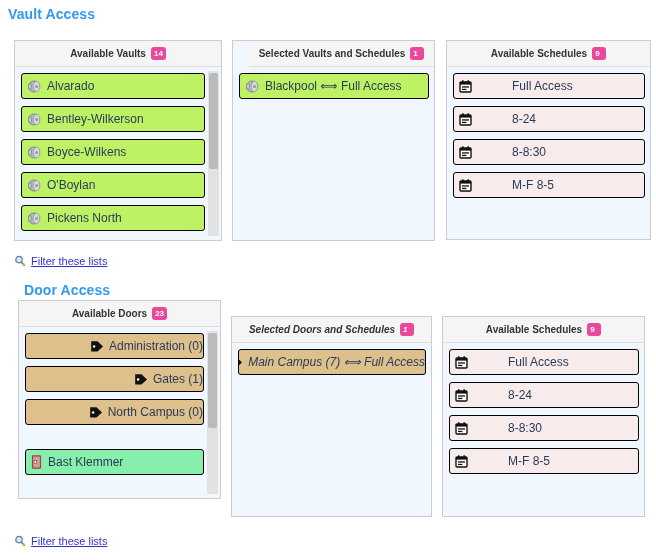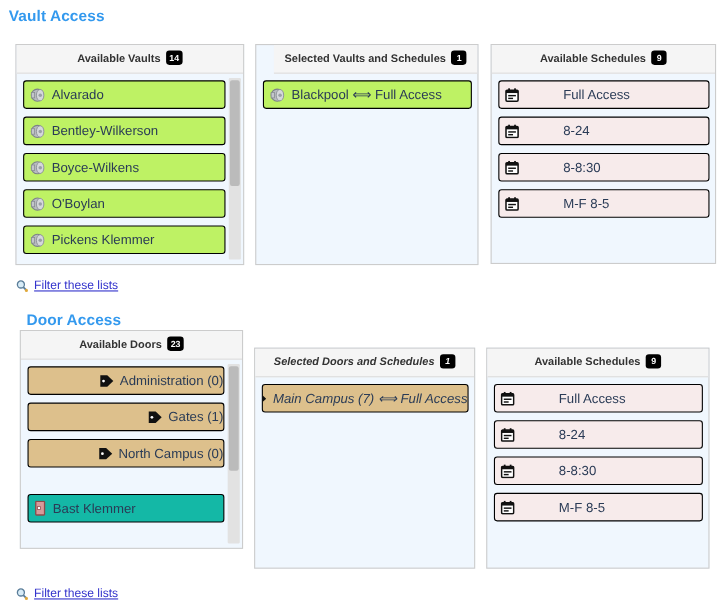--- a/index.html
+++ b/index.html
@@ -43,33 +43,33 @@
     line-height: 26px;
     text-align: center;
     font-weight: bold;
     font-size: 10px;
     color: #333333;
     white-space: nowrap;
     box-sizing: border-box;
   }
   .badge {
     display: inline-block;
-    background: #000000;
+    background: #ec4899;
     color: #ffffff;
     font-size: 8px;
     font-weight: bold;
     line-height: 11px;
     padding: 1px 3px 1px 3px;
     border-radius: 3px;
     vertical-align: middle;
     position: relative;
     top: -1px;
     margin-left: 5px;
     min-width: 8px;
-    text-align: center;
+    text-align: left;
     font-family: "Liberation Sans", sans-serif;
   }
 
   .list-body {
     position: absolute;
     left: 0;
     right: 0;
     top: 26px;
     bottom: 0;
     padding: 6px 5px 0 6px;
@@ -91,21 +91,21 @@
     white-space: nowrap;
     overflow: hidden;
     box-sizing: border-box;
     display: flex;
     align-items: center;
   }
   .item .lbl { margin-left: 5px; }
   .item.vault   { background: #bef264; }
   .item.group   { background: #ddc08c; justify-content: flex-end; }
   .item.sched   { background: #f7ebeb; gap: 35px; }
-  .item.door    { background: #14b8a6; margin-top: 24px; }
+  .item.door    { background: #86efac; margin-top: 24px; }
 
   
   .scrollbar {
     position: absolute;
     right: 2px;
     top: 30px;
     bottom: 4px;
     width: 11px;
     background: #e2e2e2;
     border-radius: 1px;
@@ -182,21 +182,21 @@
           </svg></span>
       <span class="lbl">O'Boylan</span>
     </div>
     <div class="item vault">
       <span class="icn"><svg width="15" height="15" viewBox="0 0 15 15">
             <ellipse cx="7" cy="7.5" rx="5.5" ry="5.5" fill="#b9bcc1" stroke="#7d8288" stroke-width="1"></ellipse>
             <ellipse cx="9.5" cy="7.5" rx="3.4" ry="5.2" fill="#d5d8dc" stroke="#8b9097" stroke-width="0.8"></ellipse>
             <circle cx="9.6" cy="7.5" r="1.6" fill="#9aa0a7"></circle>
             <rect x="1.5" y="5" width="3" height="5" fill="#c3c6ca" stroke="#868b91" stroke-width="0.7"></rect>
           </svg></span>
-      <span class="lbl">Pickens Klemmer</span>
+      <span class="lbl">Pickens North</span>
     </div>
   </div>
   <div class="scrollbar">
     <div class="scrollthumb"></div>
   </div>
 </div>
 
 <div class="panel" id="p-v-sel" style="left:232px; top:40px; width:203px; height:201px;padding-left:16px;">
   <div class="panel-header">
     <span>Selected Vaults and Schedules</span><span class="badge">1</span>

